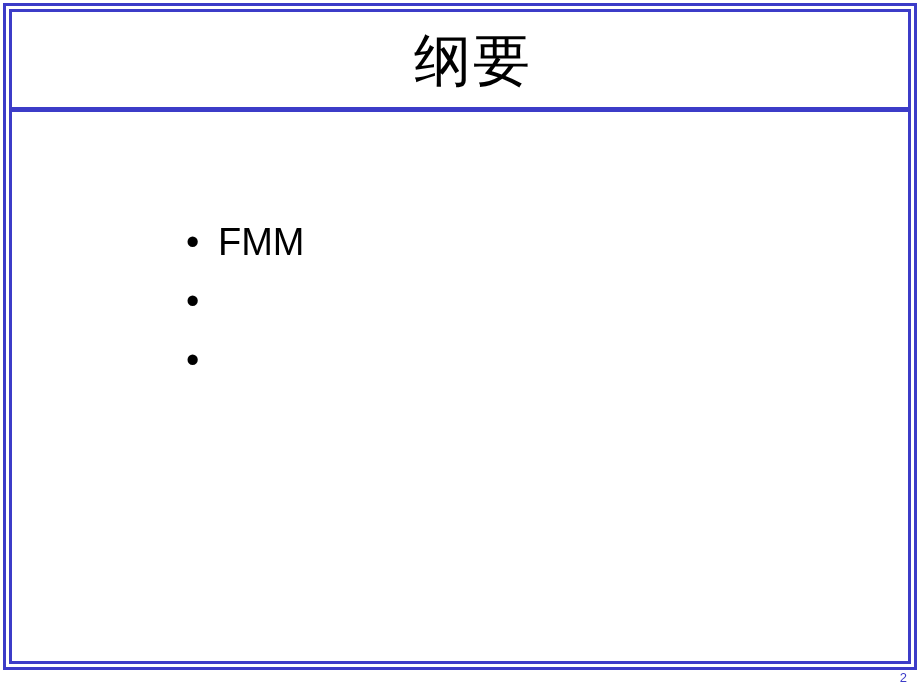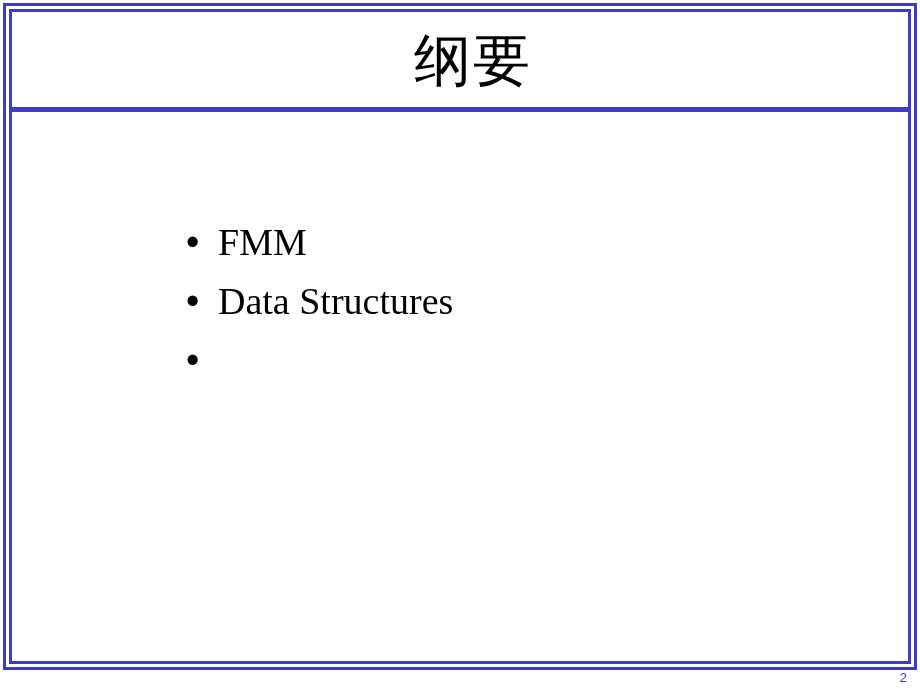--- a/index.html
+++ b/index.html
@@ -101,21 +101,20 @@
   .bullet-marker {
     flex: 0 0 auto;
     width: 32px;
     font-size: 38px;
     line-height: 59px;
     color: #000000;
     text-align: left;
   }
   .bullet-text {
     flex: 0 0 auto;
-    font-family: Liberation Serif, serif;
   }
 
   
   .page-number {
     position: absolute;
     right: 13px;
     top: 670px;
     font-size: 13px;
     line-height: 16px;
     color: var(--accent, #3c3cc8);
@@ -137,21 +136,20 @@
   <div class="title-rule"></div>
 
   <div class="body-zone">
     <ul class="bullet-list">
       <li class="bullet-item">
         <span class="bullet-marker">•</span>
         <span class="bullet-text">FMM</span>
       </li>
       <li class="bullet-item">
         <span class="bullet-marker">•</span>
-        <span class="bullet-text">Data Structures</span>
       </li>
       <li class="bullet-item">
         <span class="bullet-marker">•</span>
       </li>
     </ul>
   </div>
 
   <div class="page-number">2</div>
 
 </div>

